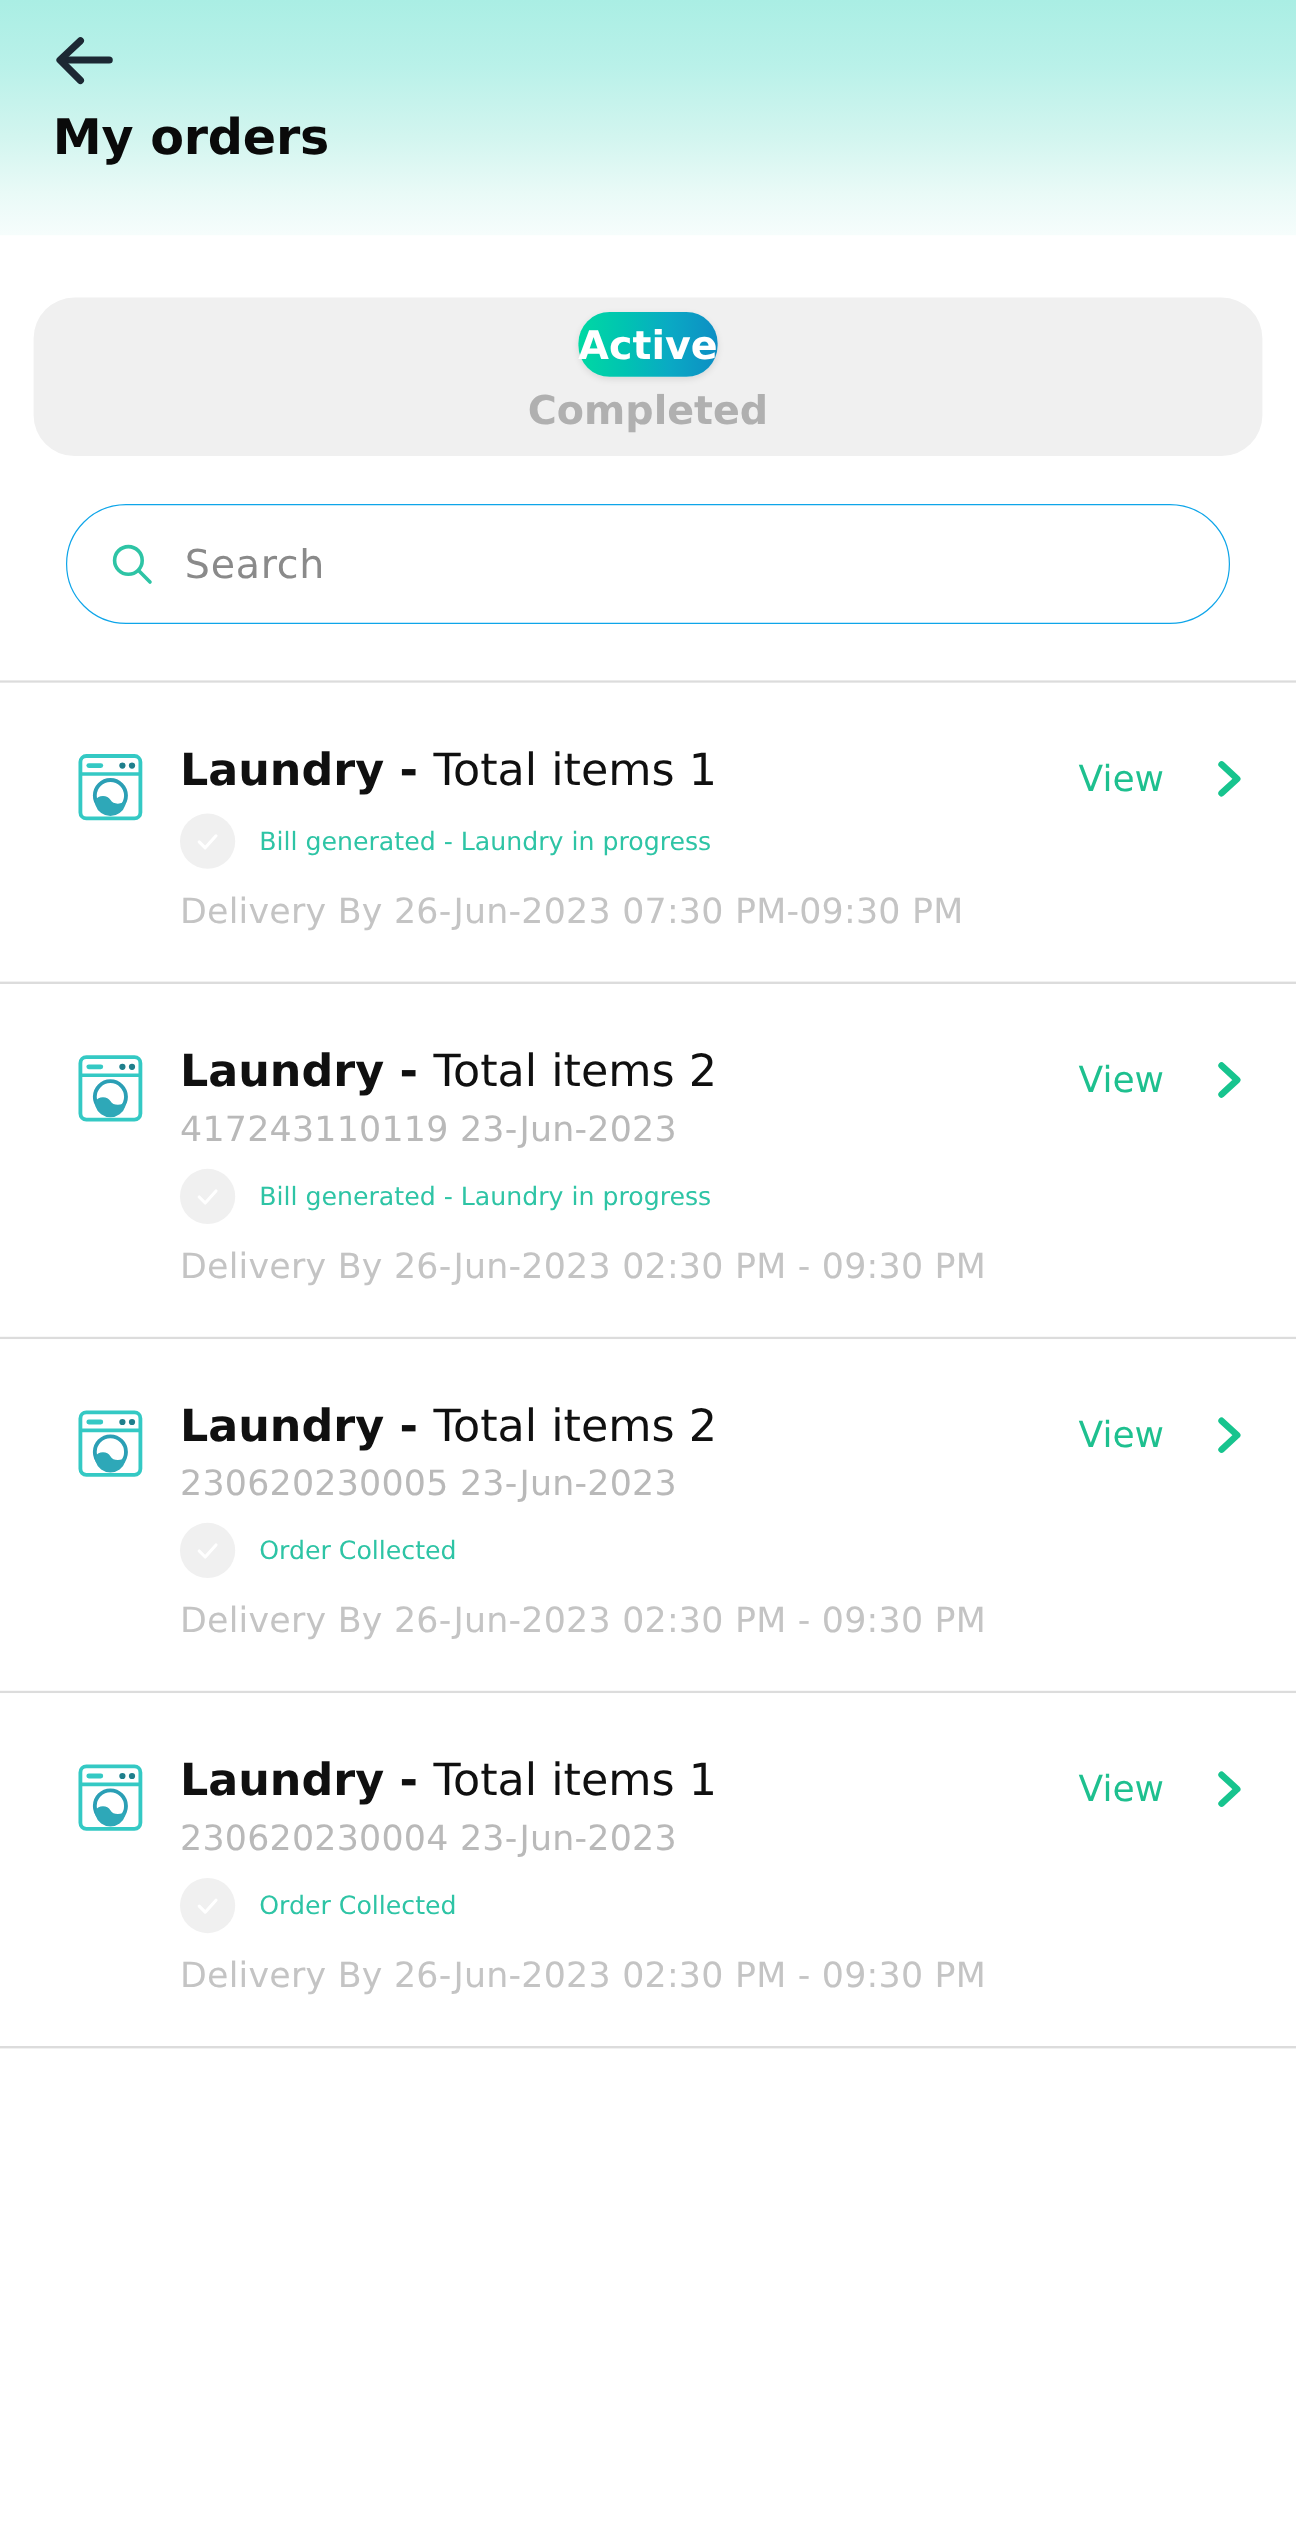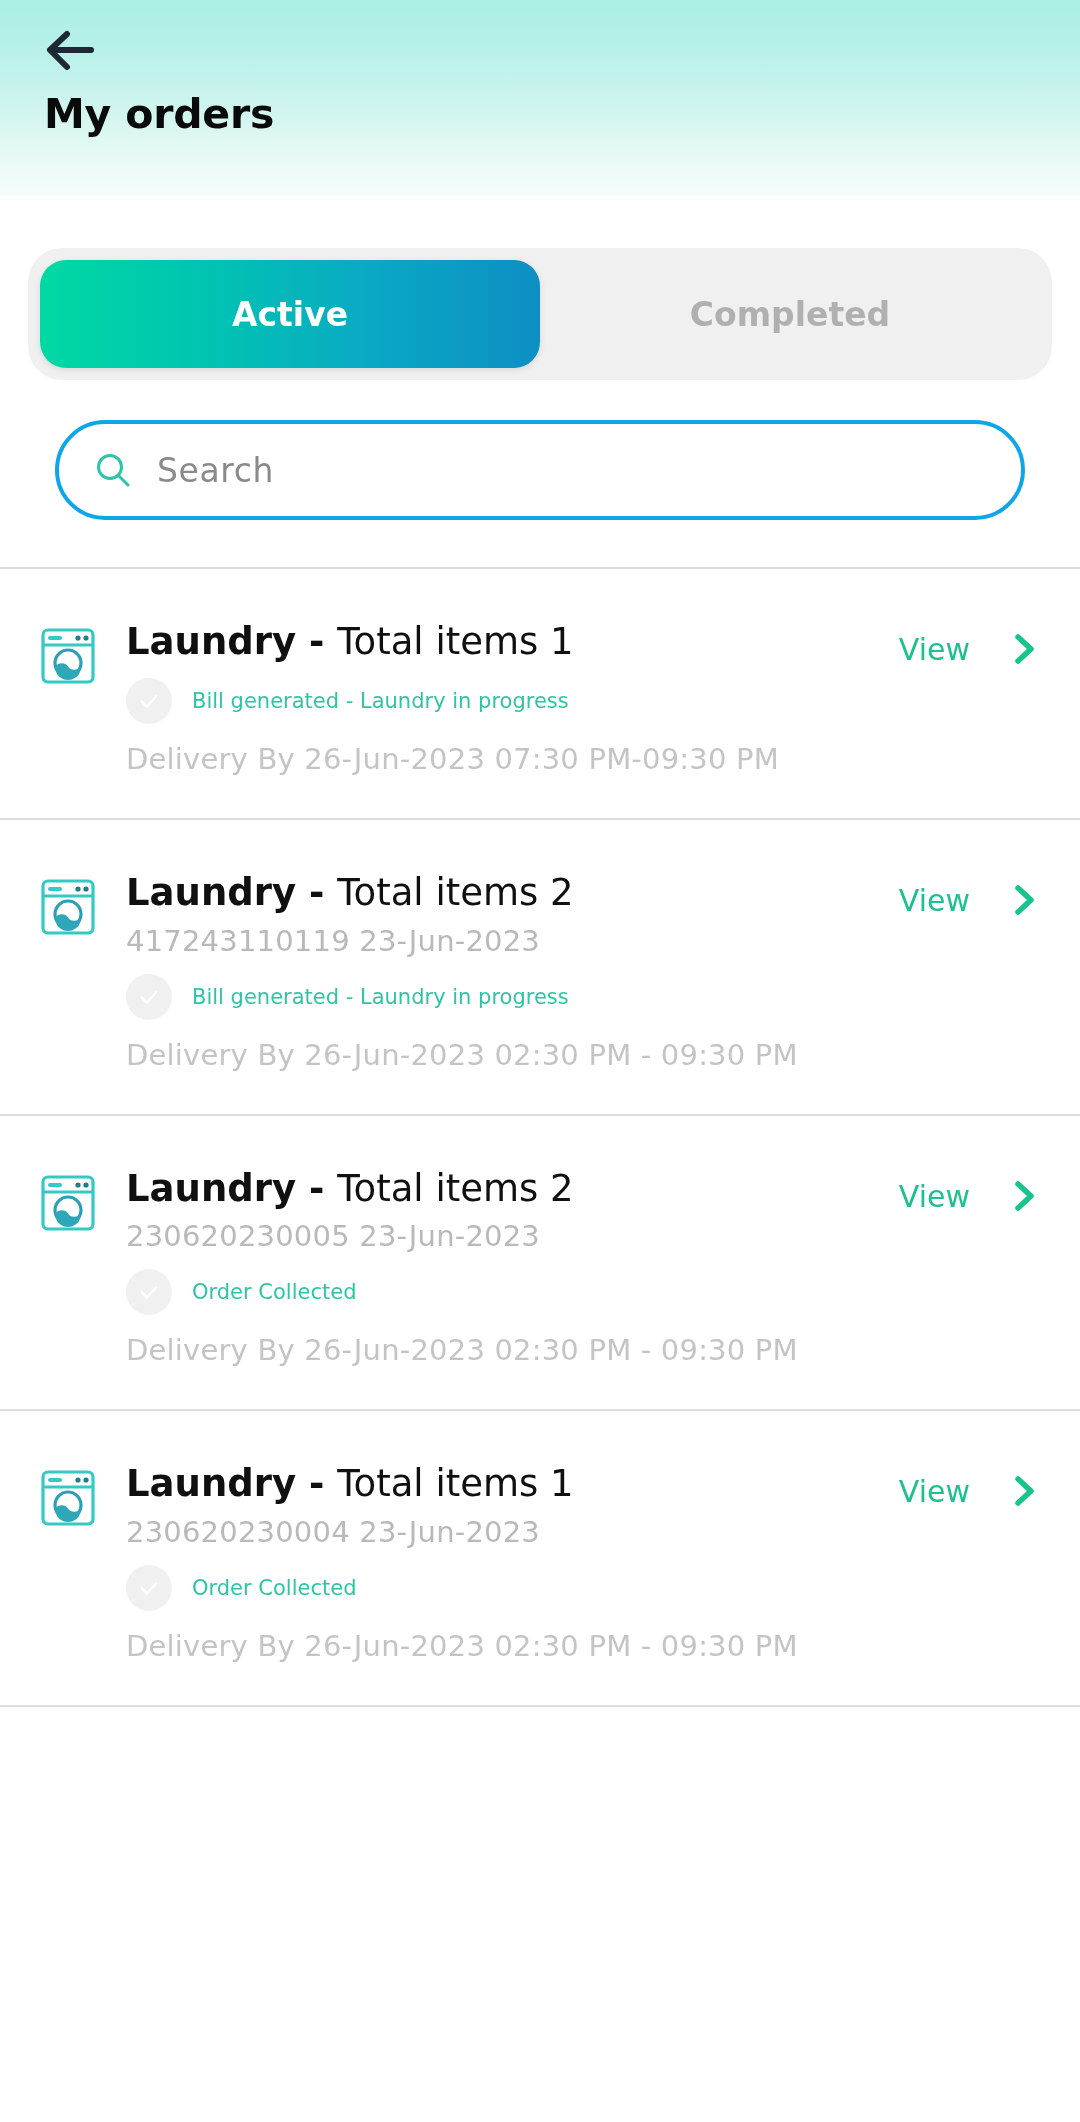--- a/index.html
+++ b/index.html
@@ -35,20 +35,21 @@
 
   
   .tabs-wrap { padding:52px 28px 0 28px; }
   .tabs {
     display:flex;
     background:#f0f0f0;
     border-radius:34px;
     padding:12px;
     height:132px;
     align-items:center;
+    flex-direction:column;
   }
   .tab {
     flex:1;
     height:100%;
     display:flex; align-items:center; justify-content:center;
     border-radius:26px;
     font-size:33px;
     font-weight:bold;
     color:#b0b0b0;
     cursor:pointer;
@@ -58,42 +59,42 @@
     background:linear-gradient(90deg,#00d9a3 0%, #00c3b2 34%, #0aa9c4 66%, #0d8ec4 100%);
     color:#ffffff;
     box-shadow:0 2px 6px rgba(0,0,0,0.10);
   }
 
   
   .search-wrap { padding:40px 55px 0 55px; }
   .search-box {
     display:flex; align-items:center;
     height:100px;
-    border:4px solid #0ea5e9;
+    border:1px solid #0ea5e9;
     border-radius:50px;
     padding:0 34px;
     background:#fff;
   }
   .search-icon { flex:0 0 auto; display:flex; align-items:center; margin-right:24px; }
   .search-input {
     border:none; outline:none; background:transparent;
     font-size:33px;
     color:#6e6e6e;
     font-family:"DejaVu Sans", sans-serif;
     width:100%;
     letter-spacing:0.6px;
   }
   .search-input::placeholder { color:#8a8a8a; opacity:1; letter-spacing:0.6px; }
 
   .list-divider-top { margin-top:47px; height:2px; background:#dcdcdc; }
 
   
   .order-row {
     position:relative;
-    padding:52px 40px 42px 40px;
+    padding:52px 40px 42px 64px;
     border-bottom:2px solid #dcdcdc;
     background:#fff;
     cursor:pointer;
   }
   .order-main { display:flex; align-items:flex-start; }
   .wm-icon { flex:0 0 auto; width:60px; margin-right:26px; margin-top:6px; }
   .wm-icon svg { display:block; }
   .order-body { flex:1 1 auto; min-width:0; }
   .order-title {
     font-size:37px;

